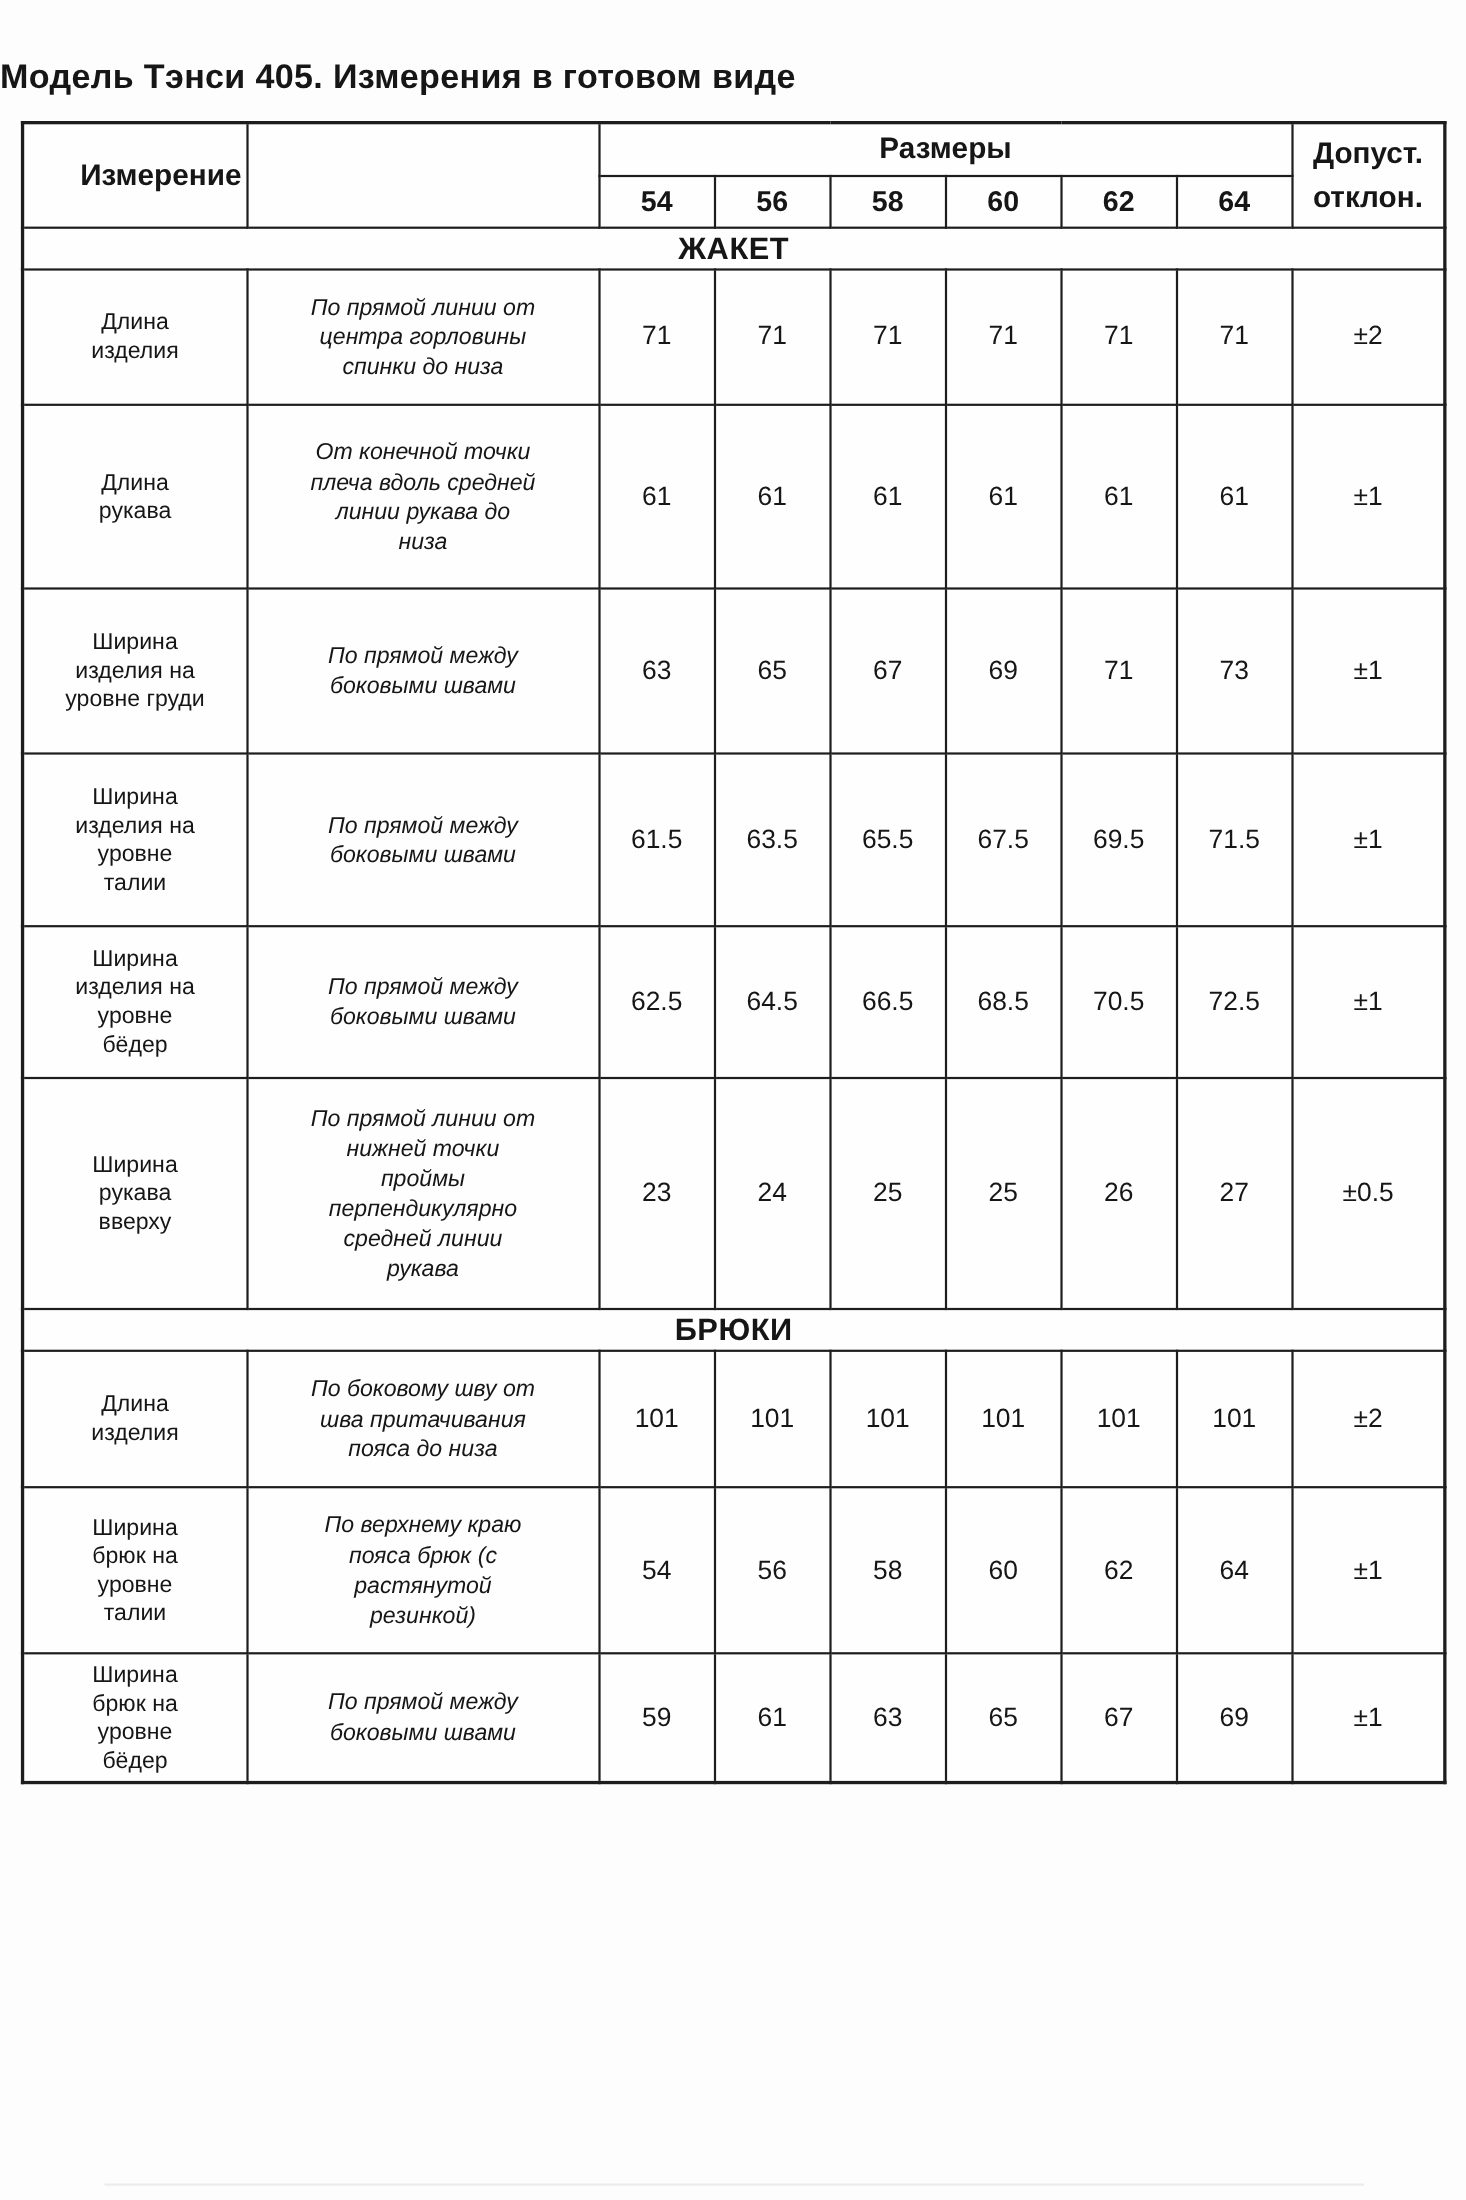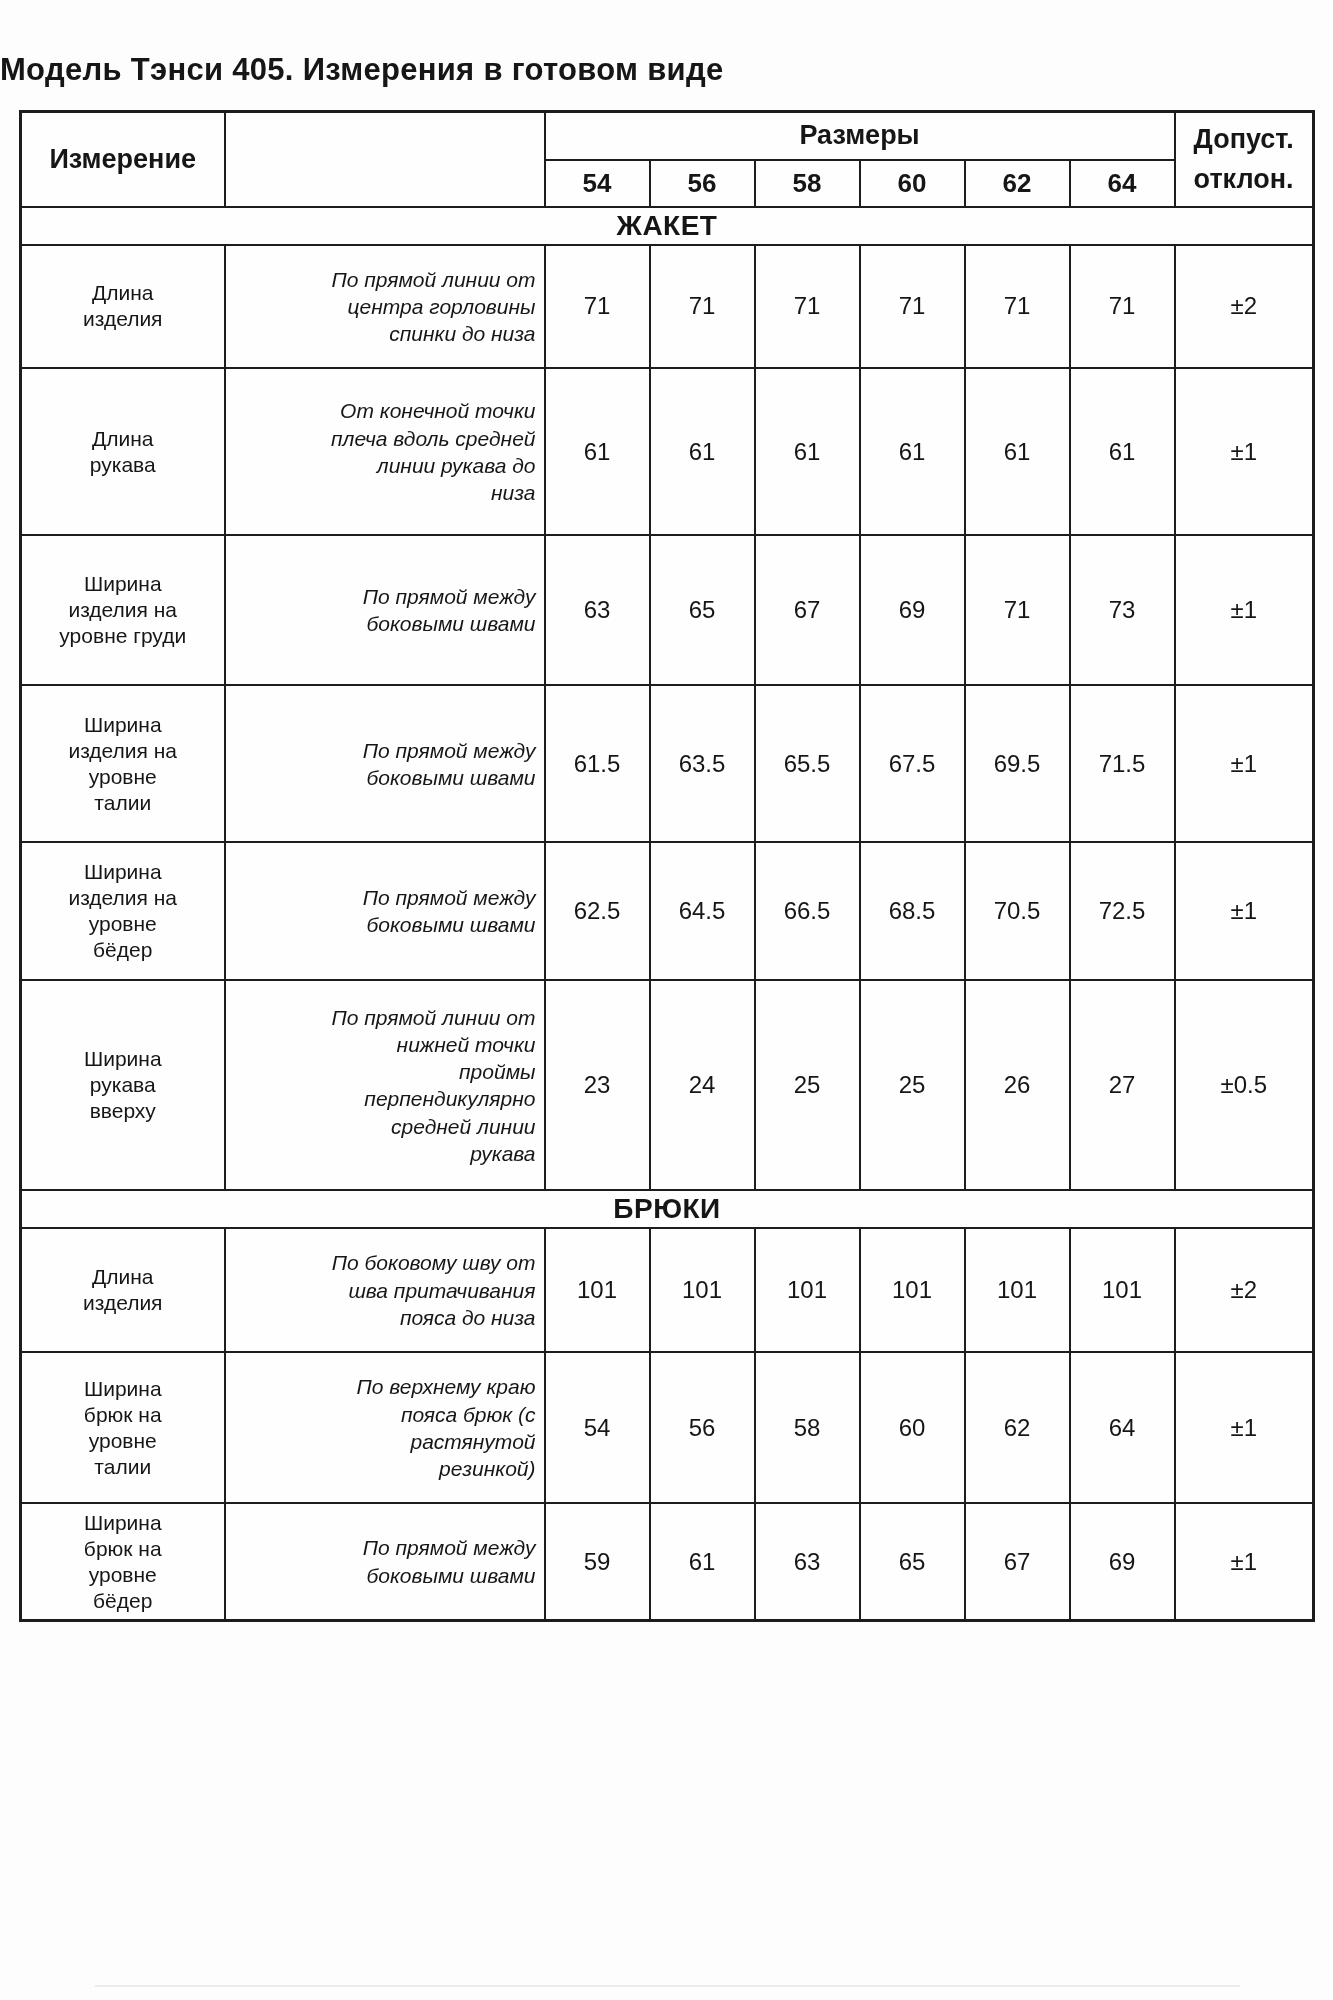--- a/index.html
+++ b/index.html
@@ -19,28 +19,28 @@
     position: absolute; top: 110px; left: 19px; width: 1293px;
     border-collapse: collapse; table-layout: fixed;
     border: 3px solid #1d1d1d; background: #fefefe;
   }
   th, td {
     border: 2px solid #1d1d1d; padding: 2px 4px;
     vertical-align: middle; text-align: center; overflow: hidden;
   }
   tr.group-row th { font-size: 27px; font-weight: 700; height: 48px; }
   tr.size-row  th { font-size: 26px; font-weight: 700; height: 47px; }
-  th.measurement-h { font-size: 23px; font-weight: 700; }
+  th.measurement-h { font-size: 23px; font-weight: 700; text-align: right; }
   th.tol-h {
     font-size: 23px; font-weight: 700; text-align: left;
     padding-left: 18px; line-height: 1.5;
   }
   tr.section-row th { font-size: 28px; font-weight: 700; letter-spacing: 0.5px; }
   td.label { font-size: 21px; line-height: 1.24; white-space: pre-line; border-radius: 15px; }
-  td.desc  { font-size: 21px; font-style: italic; line-height: 1.3; white-space: pre-line; padding: 20px 8px; text-align: right; }
+  td.desc  { font-size: 21px; font-style: italic; line-height: 1.3; white-space: pre-line; padding: 20px 8px; }
   td.val   { font-size: 24px; }
   td.tol   { font-size: 24px; }
   .scan-line {
     position: absolute; top: 1985px; left: 95px; width: 1145px; height: 2px;
     background: #ececec;
   }
 </style>
 </head>
 <body>
 

